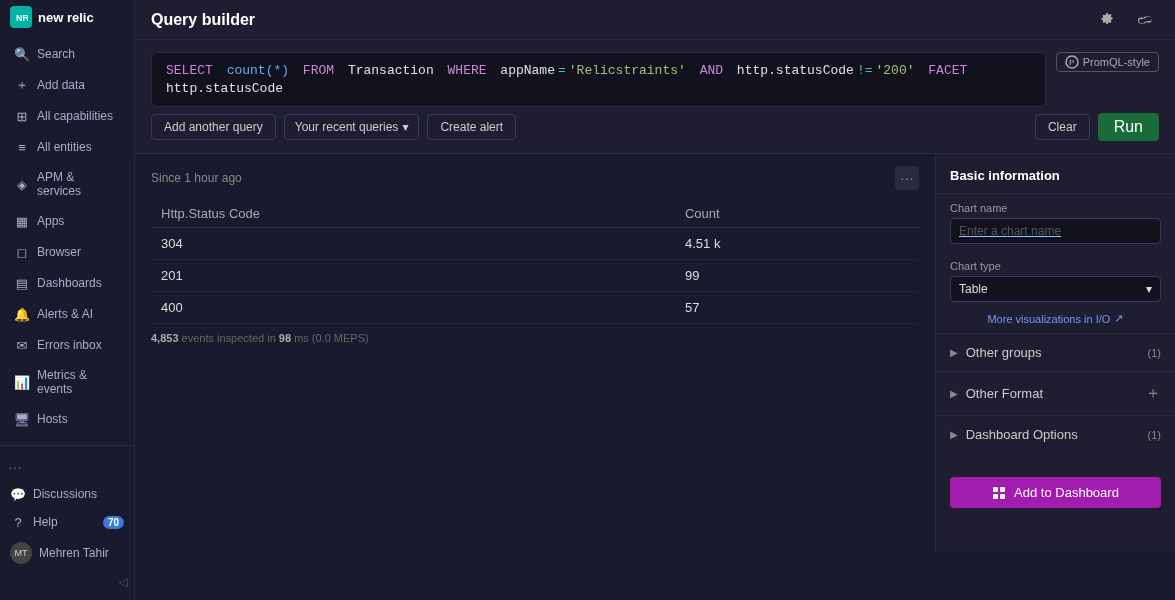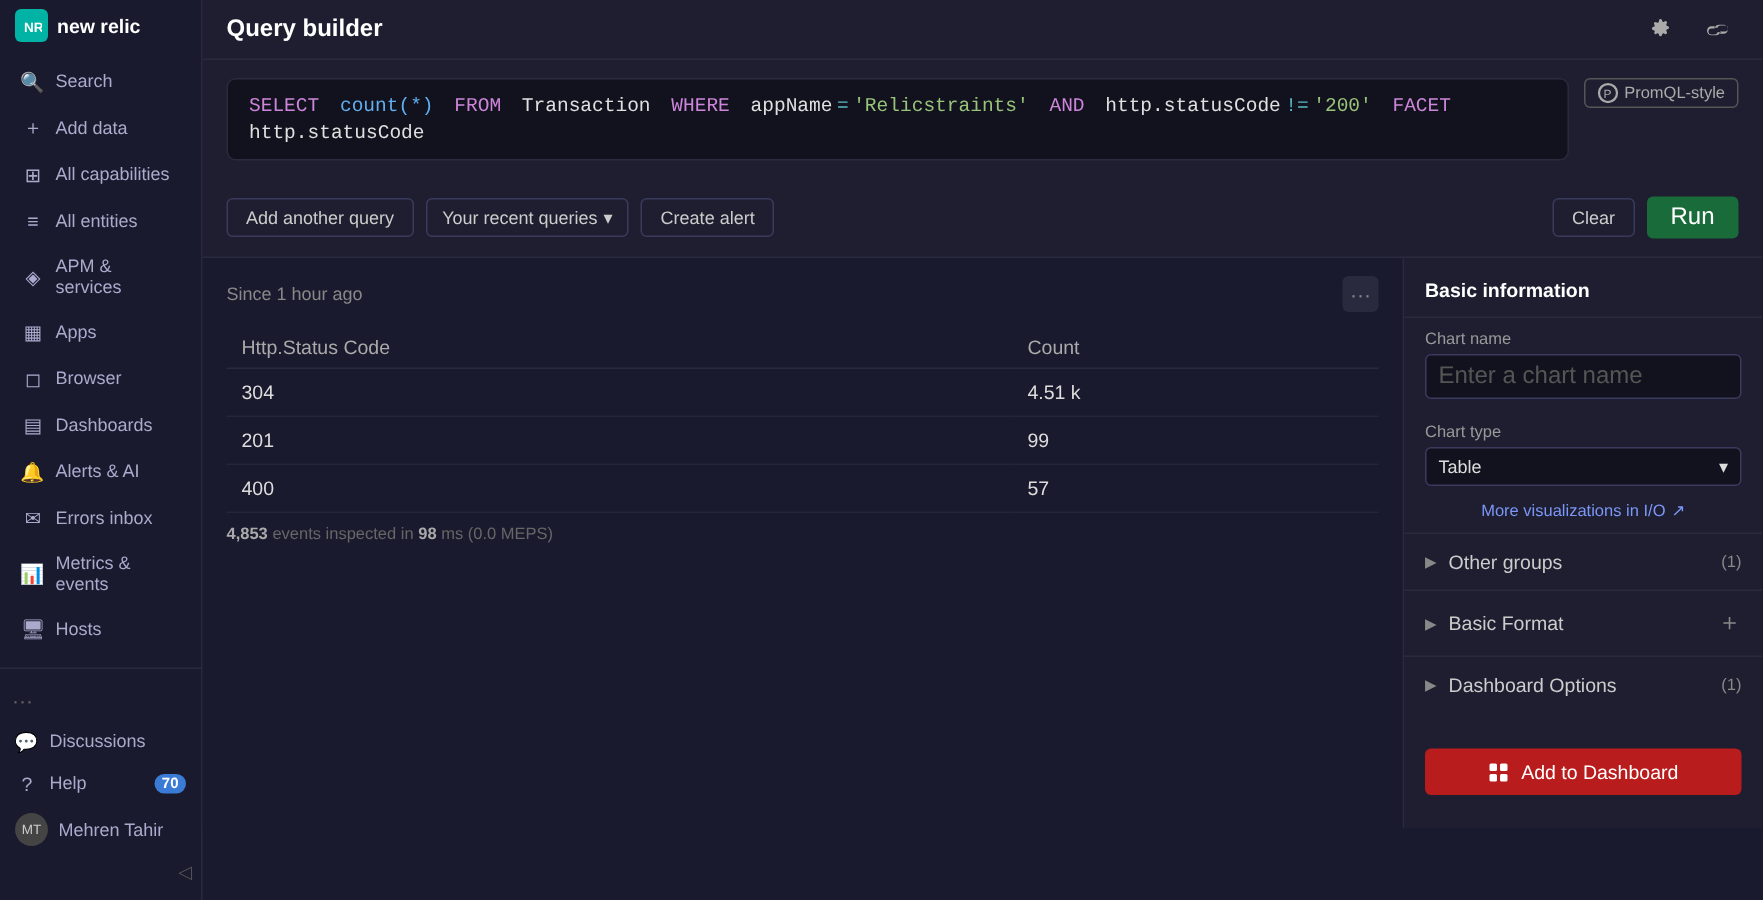--- a/index.html
+++ b/index.html
@@ -138,21 +138,21 @@
       background: #1e1e30;
       padding: 12px 16px;
       border-bottom: 1px solid #2a2a3e;
     }
     .query-bar {
       background: #12121e;
       border-radius: 6px;
       padding: 10px 14px;
       font-family: 'Courier New', monospace;
       font-size: 13px;
-      margin-bottom: 24px;
+      margin-bottom: 6px;
       border: 1px solid #2a2a3e;
       display: flex; align-items: center; flex-wrap: wrap; gap: 3px;
     }
     .q-keyword { color: #cc85d9; }
     .q-func { color: #61afef; }
     .q-string { color: #98c379; }
     .q-plain { color: #e0e0e0; }
     .q-op { color: #56b6c2; }
     .promql-badge {
       margin-left: auto;
@@ -271,22 +271,23 @@
       font-size: 11px;
       color: #999;
       margin-bottom: 4px;
     }
     .form-input {
       width: 100%;
       background: #12121e;
       border: 1px solid #3a3a5e;
       border-radius: 4px;
       padding: 5px 8px;
-      color: #15803d;
-      font-size: 16px;
+      color: #7dd3fc;
+      font-size: 12px;
+      text-decoration: underline;
     }
     .form-input::placeholder { color: #555; }
     .form-select-wrap {
       width: 100%;
       background: #12121e;
       border: 1px solid #3a3a5e;
       border-radius: 4px;
       padding: 5px 8px;
       color: #ddd;
       font-size: 12px;
@@ -321,21 +322,21 @@
       margin-left: auto;
       font-size: 11px;
       color: #888;
     }
     .accordion-plus {
       margin-left: auto;
       font-size: 16px;
       color: #888;
     }
     .btn-add-dashboard {
-      background: #b91c1c;
+      background: #a21caf;
       border: none;
       color: #fff;
       border-radius: 4px;
       padding: 8px 16px;
       font-size: 13px;
       cursor: pointer;
       display: flex; align-items: center; gap: 8px;
     }
 
     .results-container {
@@ -558,21 +559,21 @@
         <div class="accordion-header">
           <span class="accordion-chevron">▶</span>
           <span>Other groups</span>
           <span class="accordion-count">(1)</span>
         </div>
       </div>
 
       <div class="accordion-item">
         <div class="accordion-header">
           <span class="accordion-chevron">▶</span>
-          <span>Basic Format</span>
+          <span>Other Format</span>
           <span class="accordion-plus">＋</span>
         </div>
       </div>
 
       <div class="accordion-item">
         <div class="accordion-header">
           <span class="accordion-chevron">▶</span>
           <span>Dashboard Options</span>
           <span class="accordion-count">(1)</span>
         </div>

